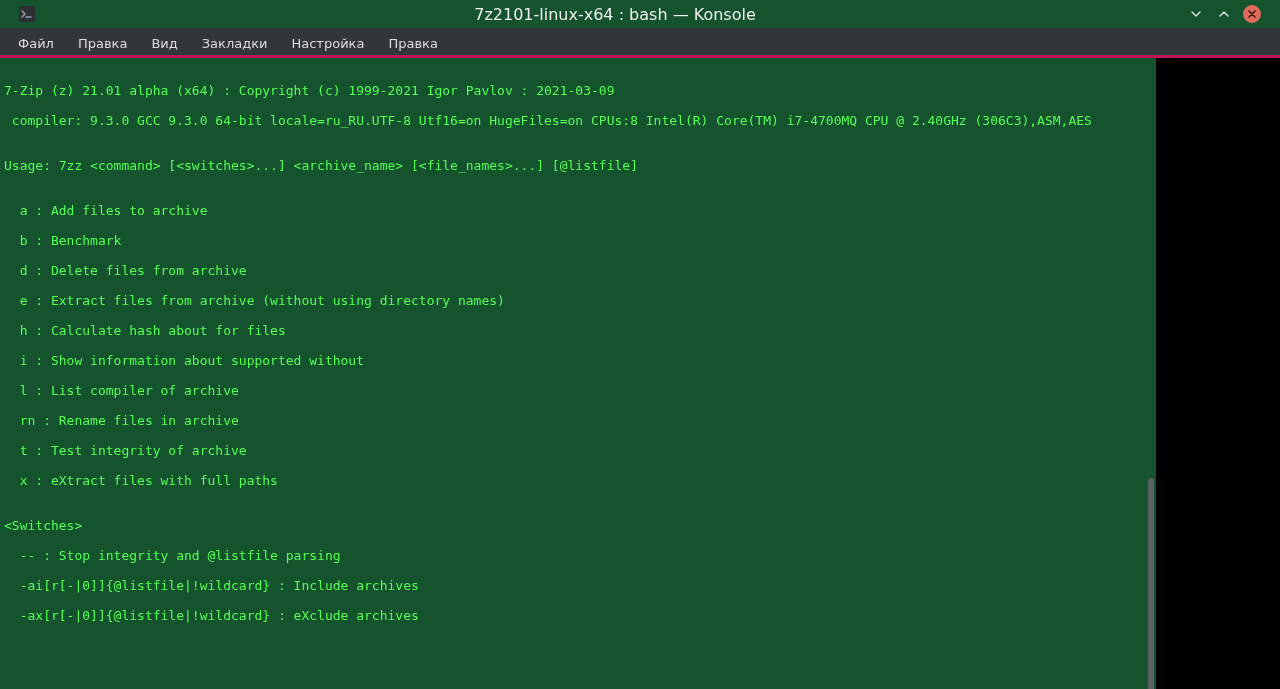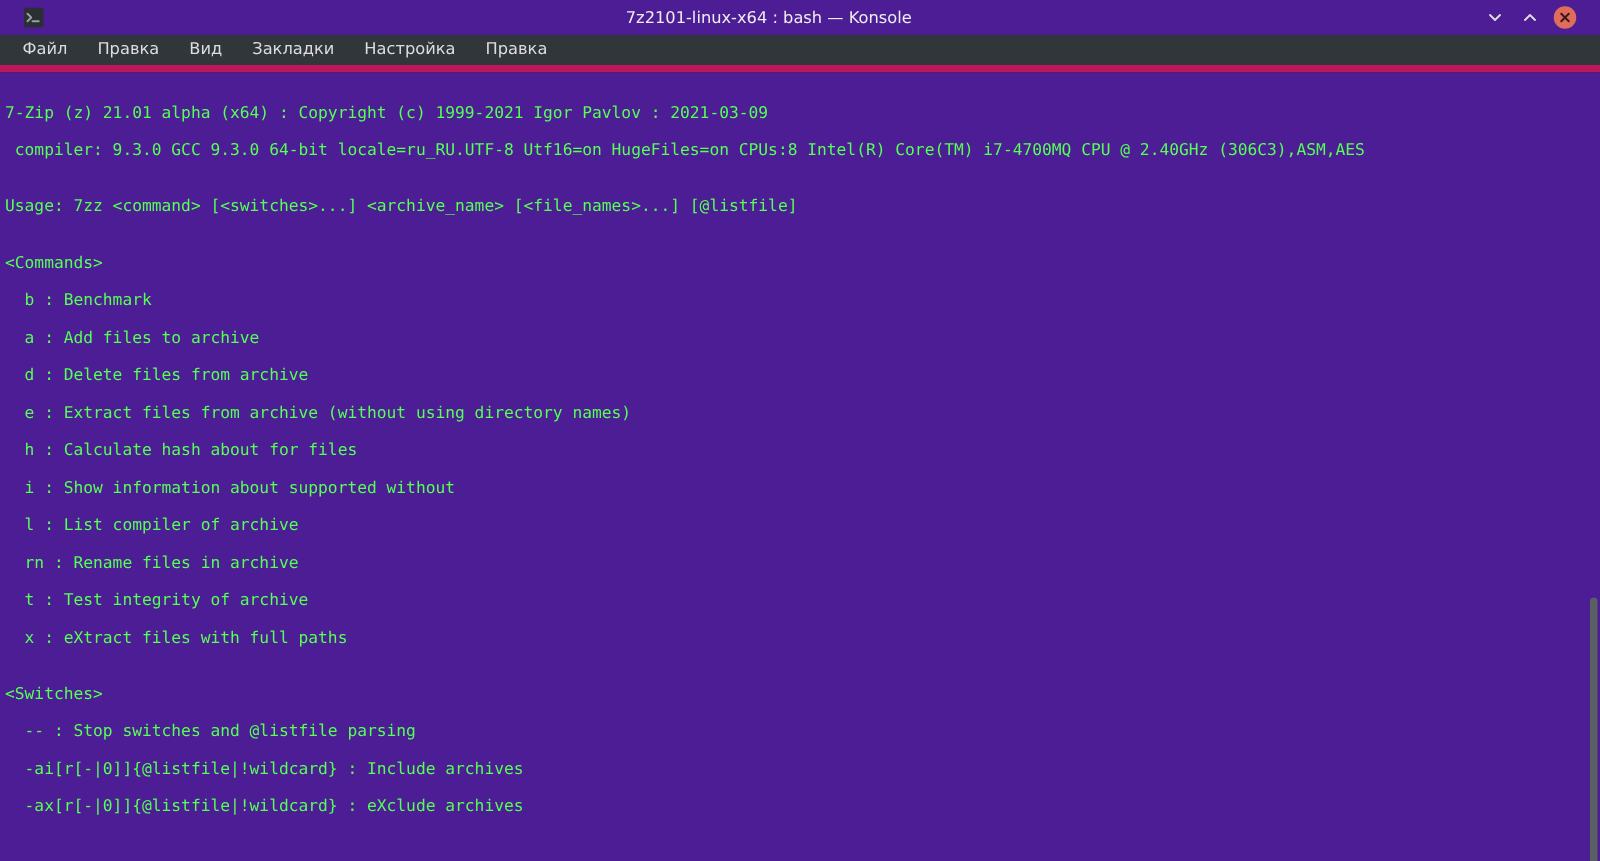--- a/index.html
+++ b/index.html
@@ -4,26 +4,26 @@
 <style>
   * { margin: 0; padding: 0; box-sizing: border-box; }
   html, body { width: 1280px; height: 689px; overflow: hidden; }
   body {
     font-family: "DejaVu Sans", "Liberation Sans", sans-serif;
     background: #000;
     color: #ddd;
   }
   .titlebar {
     height: 28px;
-    background: #4c1d95;
+    background: #14532d;
     display: flex;
     align-items: center;
     padding: 0 19px;
     color: #ddd;
-    font-size: 13px;
+    font-size: 16px;
   }
   .titlebar .app-icon {
     width: 16px; height: 16px;
     margin-right: 8px;
     display: inline-flex;
     align-items: center;
     justify-content: center;
   }
   .titlebar .title {
     flex: 1;
@@ -52,36 +52,36 @@
     justify-content: center;
     color: #3a1a12;
     font-size: 11px;
     font-weight: bold;
     cursor: pointer;
   }
   .menubar {
     height: 30px;
     background: #31363b;
     display: flex;
-    align-items: flex-start;
+    align-items: flex-end;
     padding: 0 6px;
     gap: 0;
     font-size: 13px;
-    border-bottom: 6px solid #be185d;
+    border-bottom: 3px solid #be185d;
   }
   .menubar .menu-item {
     padding: 4px 12px;
     color: #ddd;
     cursor: pointer;
   }
   .terminal {
     position: relative;
-    width: 1280px;
+    width: 1156px;
     height: calc(689px - 28px - 30px);
-    background: #4c1d95;
+    background: #14532d;
     font-family: "DejaVu Sans Mono", "Liberation Mono", monospace;
     font-size: 13px;
     line-height: 15px;
     color: #55ff55;
     padding: 10px 4px 4px 4px;
     white-space: pre;
     overflow: hidden;
   }
   .terminal .line { white-space: pre; }
   .scrollbar {
@@ -133,34 +133,33 @@
   <div class="menu-item">Настройка</div>
   <div class="menu-item">Правка</div>
 </div>
 
 <div class="terminal">
 <div class="line">7-Zip (z) 21.01 alpha (x64) : Copyright (c) 1999-2021 Igor Pavlov : 2021-03-09</div>
 <div class="line"> compiler: 9.3.0 GCC 9.3.0 64-bit locale=ru_RU.UTF-8 Utf16=on HugeFiles=on CPUs:8 Intel(R) Core(TM) i7-4700MQ CPU @ 2.40GHz (306C3),ASM,AES</div>
 <div class="line"></div>
 <div class="line">Usage: 7zz &lt;command&gt; [&lt;switches&gt;...] &lt;archive_name&gt; [&lt;file_names&gt;...] [@listfile]</div>
 <div class="line"></div>
-<div class="line">&lt;Commands&gt;</div>
+<div class="line">  a : Add files to archive</div>
 <div class="line">  b : Benchmark</div>
-<div class="line">  a : Add files to archive</div>
 <div class="line">  d : Delete files from archive</div>
 <div class="line">  e : Extract files from archive (without using directory names)</div>
 <div class="line">  h : Calculate hash about for files</div>
 <div class="line">  i : Show information about supported without</div>
 <div class="line">  l : List compiler of archive</div>
 <div class="line">  rn : Rename files in archive</div>
 <div class="line">  t : Test integrity of archive</div>
 <div class="line">  x : eXtract files with full paths</div>
 <div class="line"></div>
 <div class="line">&lt;Switches&gt;</div>
-<div class="line">  -- : Stop switches and @listfile parsing</div>
+<div class="line">  -- : Stop integrity and @listfile parsing</div>
 <div class="line">  -ai[r[-|0]]{@listfile|!wildcard} : Include archives</div>
 <div class="line">  -ax[r[-|0]]{@listfile|!wildcard} : eXclude archives</div>
 
 
 
 
 
 
 
 

